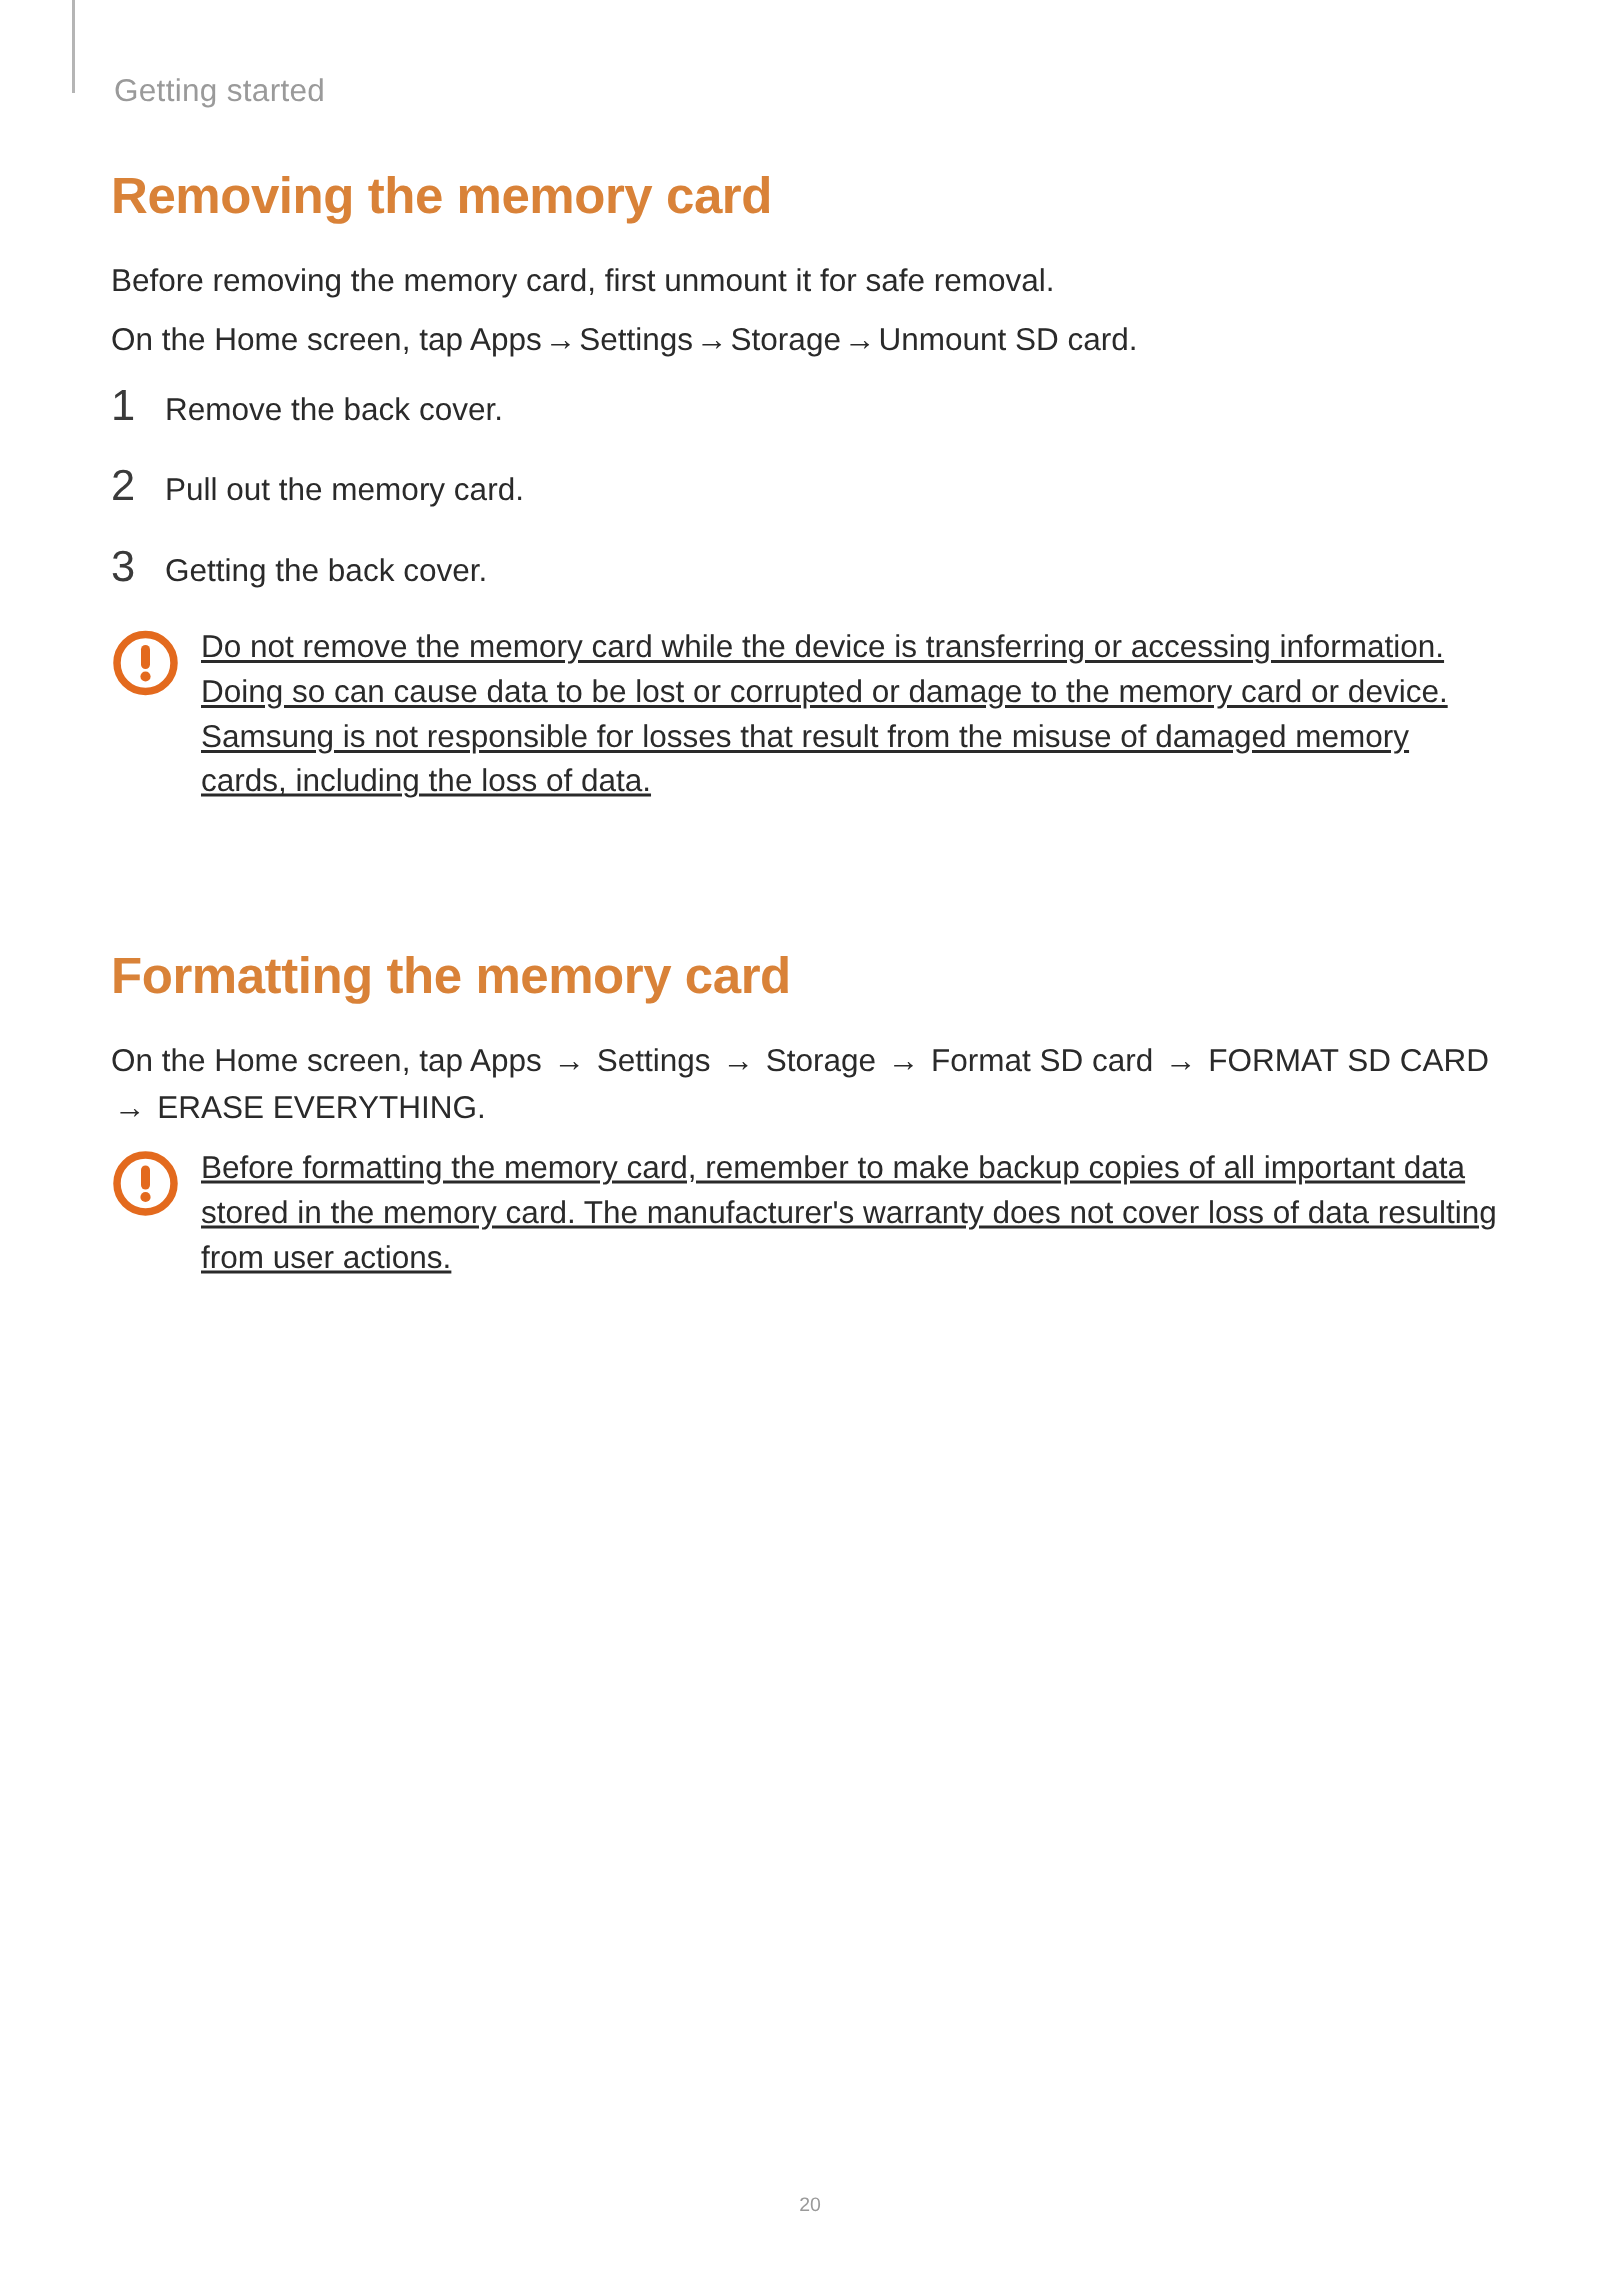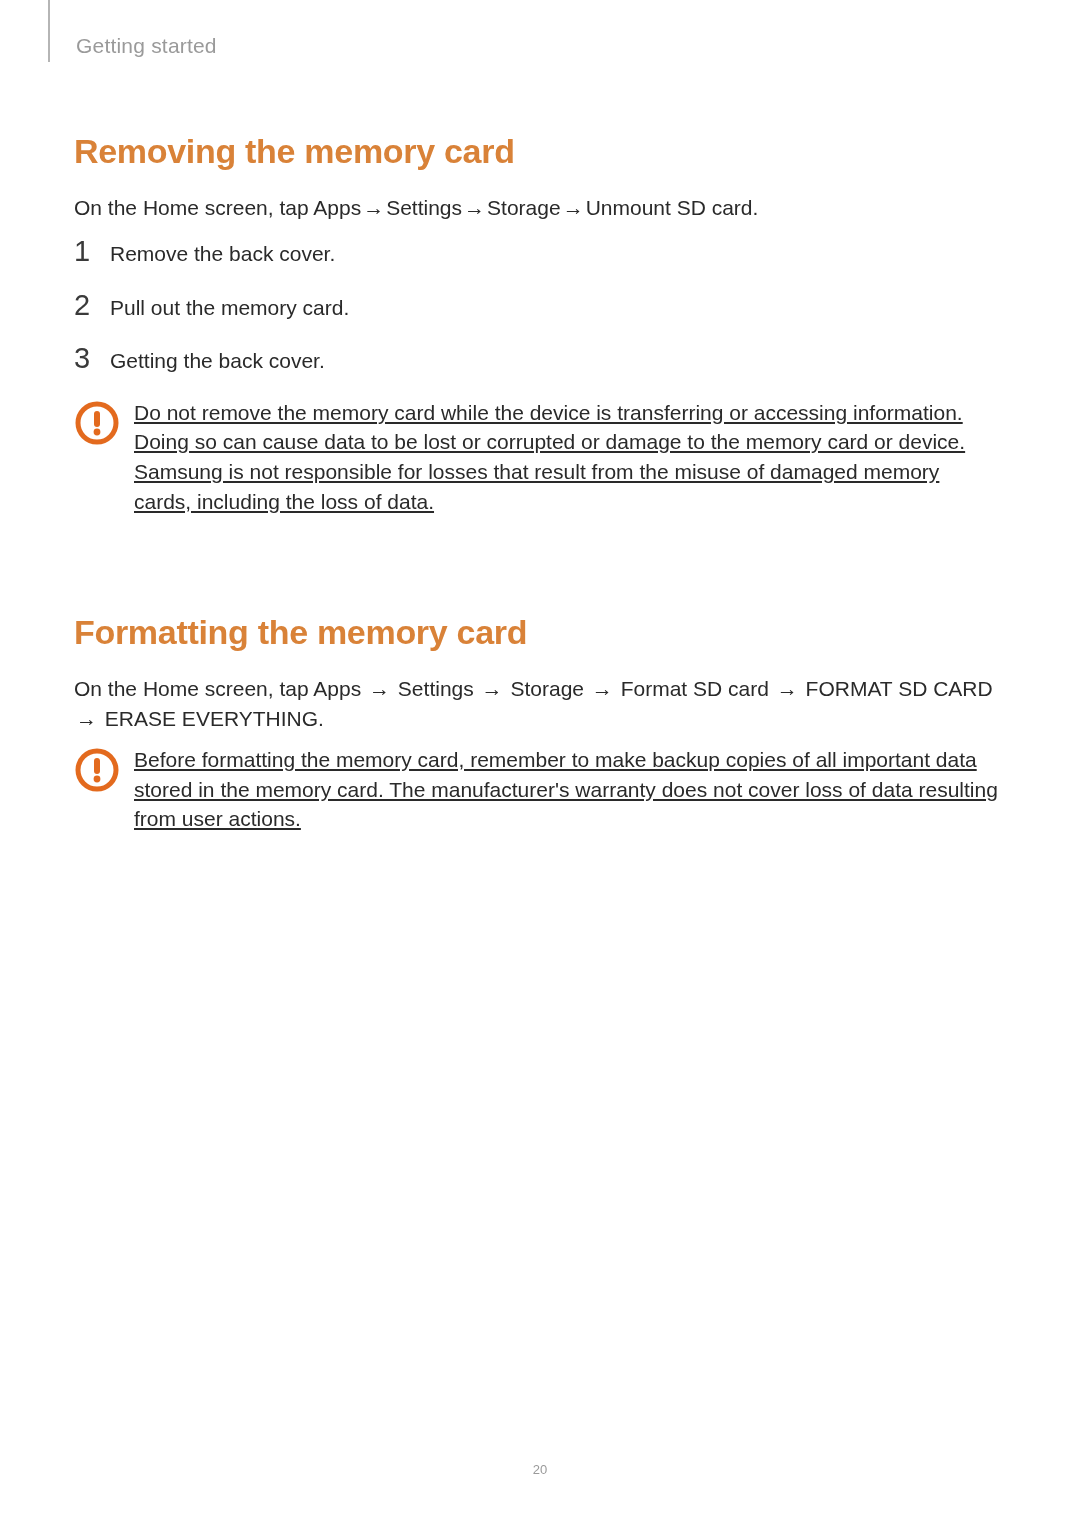--- a/index.html
+++ b/index.html
@@ -21,34 +21,34 @@
     position: absolute;
     left: 48px;
     top: 0;
     width: 2px;
     height: 62px;
     background: #b5b5b5;
   }
   .chapter-label {
     position: absolute;
     left: 76px;
-    top: 34px;
+    top: 49px;
     font-size: 21px;
     color: #9a9a9a;
     letter-spacing: 0.2px;
   }
   .content {
     padding-top: 72px;
   }
   h2.section-heading {
     color: #d98238;
     font-size: 34px;
     font-weight: 600;
     letter-spacing: -0.3px;
-    margin-top: 28px;
+    margin-top: 8px;
     margin-bottom: 22px;
   }
   h2.section-heading.second { margin-top: 96px; }
   p.body {
     font-size: 21px;
     line-height: 1.4;
     color: #2a2a2a;
     margin-bottom: 10px;
   }
   .path-line {
@@ -118,20 +118,21 @@
 <body>
 
 <div class="page">
   <div class="chapter-rule"></div>
   <div class="chapter-label">Getting started</div>
 
   <div class="content">
 
     <h2 class="section-heading">Removing the memory card</h2>
 
+    <p class="body">Before removing the memory card, first unmount it for safe removal.</p>
 
     <p class="path-line">
       <span>On the Home screen, tap </span><b>Apps</b><span class="arrow">→</span><b>Settings</b><span class="arrow">→</span><b>Storage</b><span class="arrow">→</span><b>Unmount SD card</b><span>.</span>
     </p>
 
     <ol class="steps">
       <li>
         <span class="step-num">1</span>
         <span class="step-text">Remove the back cover.</span>
       </li>

